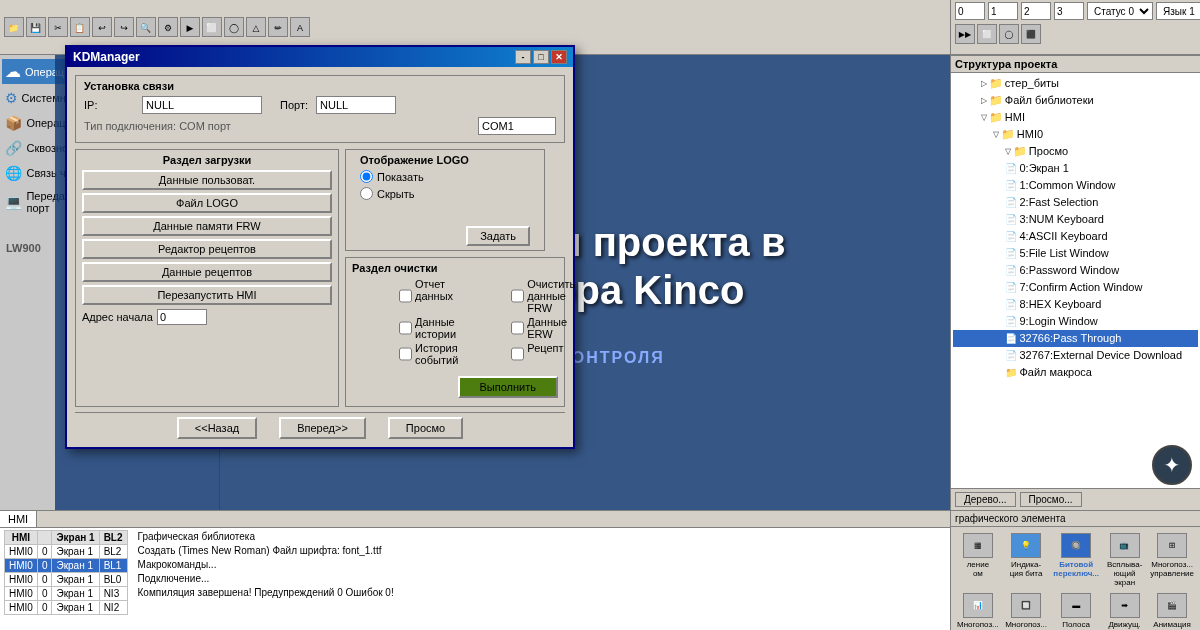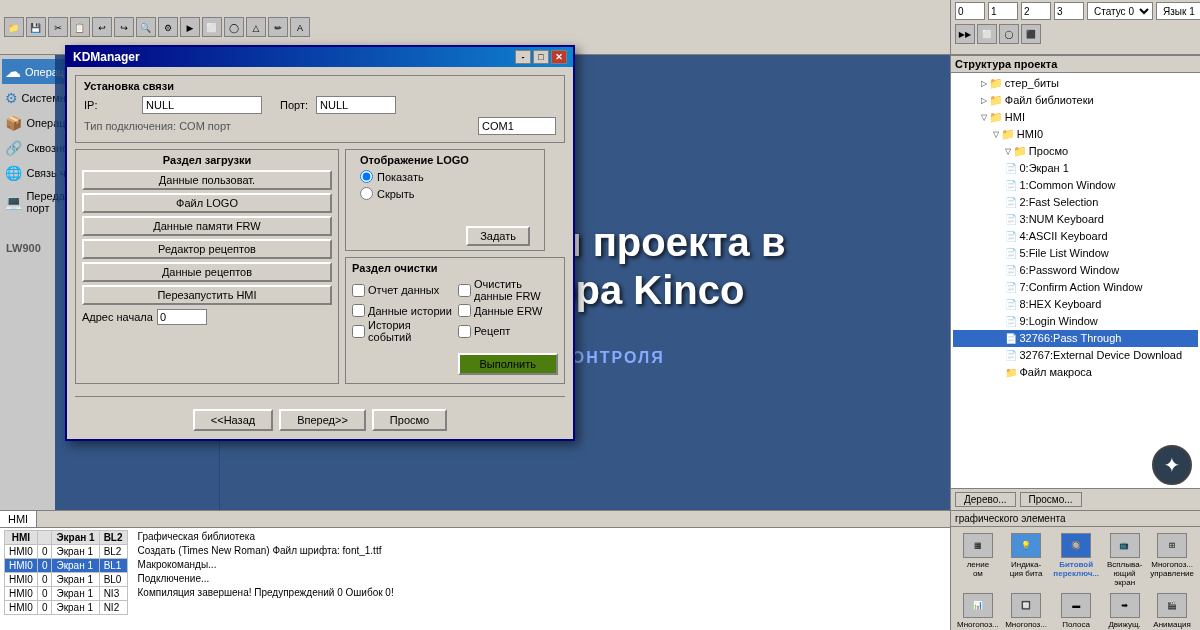--- a/index.html
+++ b/index.html
@@ -350,23 +350,23 @@
     }
 
     .clean-grid {
       display: grid;
       grid-template-columns: 1fr 1fr;
       gap: 2px 6px;
     }
 
     .check-item {
       display: flex;
-      align-items: center;
       gap: 3px;
       font-size: 11px;
+      margin-left: 47px;
     }
 
     
     .address-row {
       display: flex;
       align-items: center;
       gap: 4px;
       margin-top: 4px;
       font-size: 11px;
     }
@@ -390,23 +390,23 @@
       border-color: #ffffff #808080 #808080 #ffffff;
       font-size: 11px;
       cursor: pointer;
       float: right;
       margin-right: 0;
     }
 
     .nav-btns {
       display: flex;
       justify-content: center;
-      gap: 6px;
-      margin-top: 12px;
-      padding-top: 12px;
+      gap: 22px;
+      margin-top: 5px;
+      padding-top: 4px;
       border-top: 1px solid #808080;
     }
 
     .nav-btn {
       padding: 3px 16px;
       background: #d4d0c8;
       border: 2px solid;
       border-color: #ffffff #808080 #808080 #ffffff;
       font-size: 11px;
       cursor: pointer;

